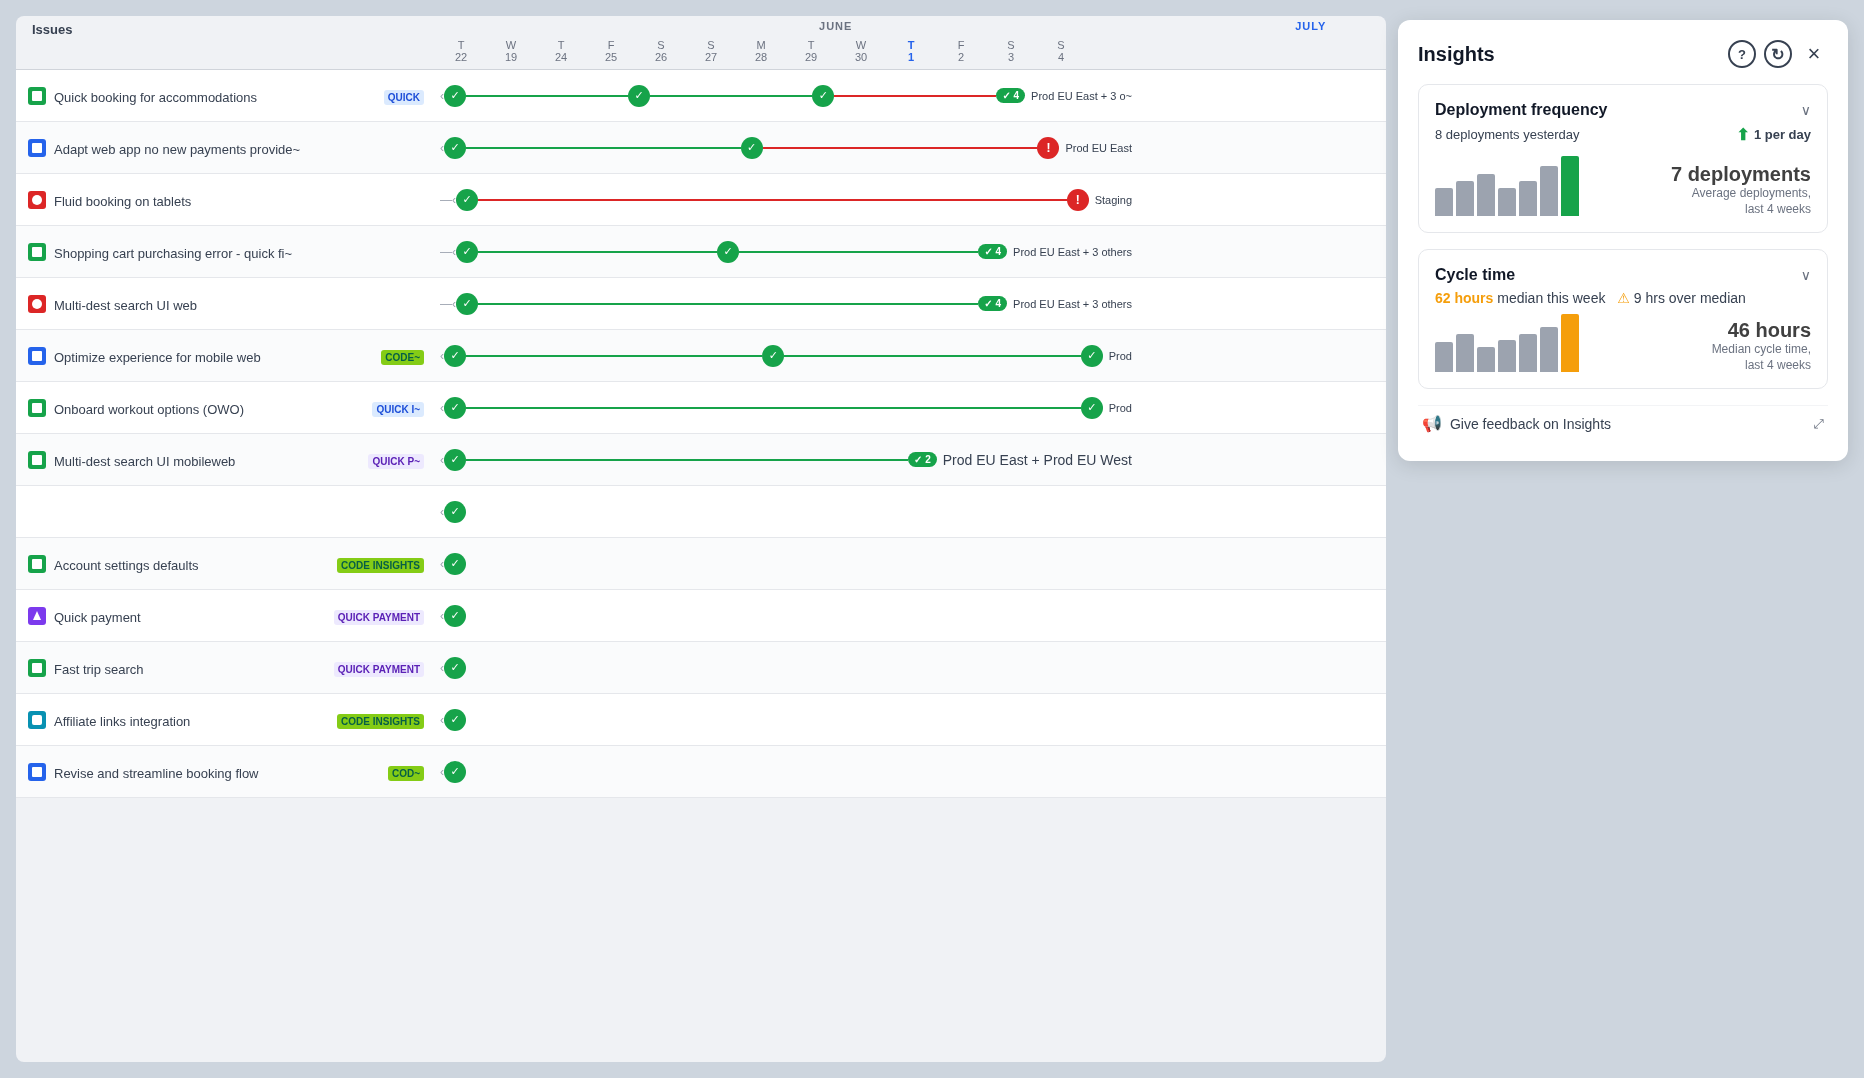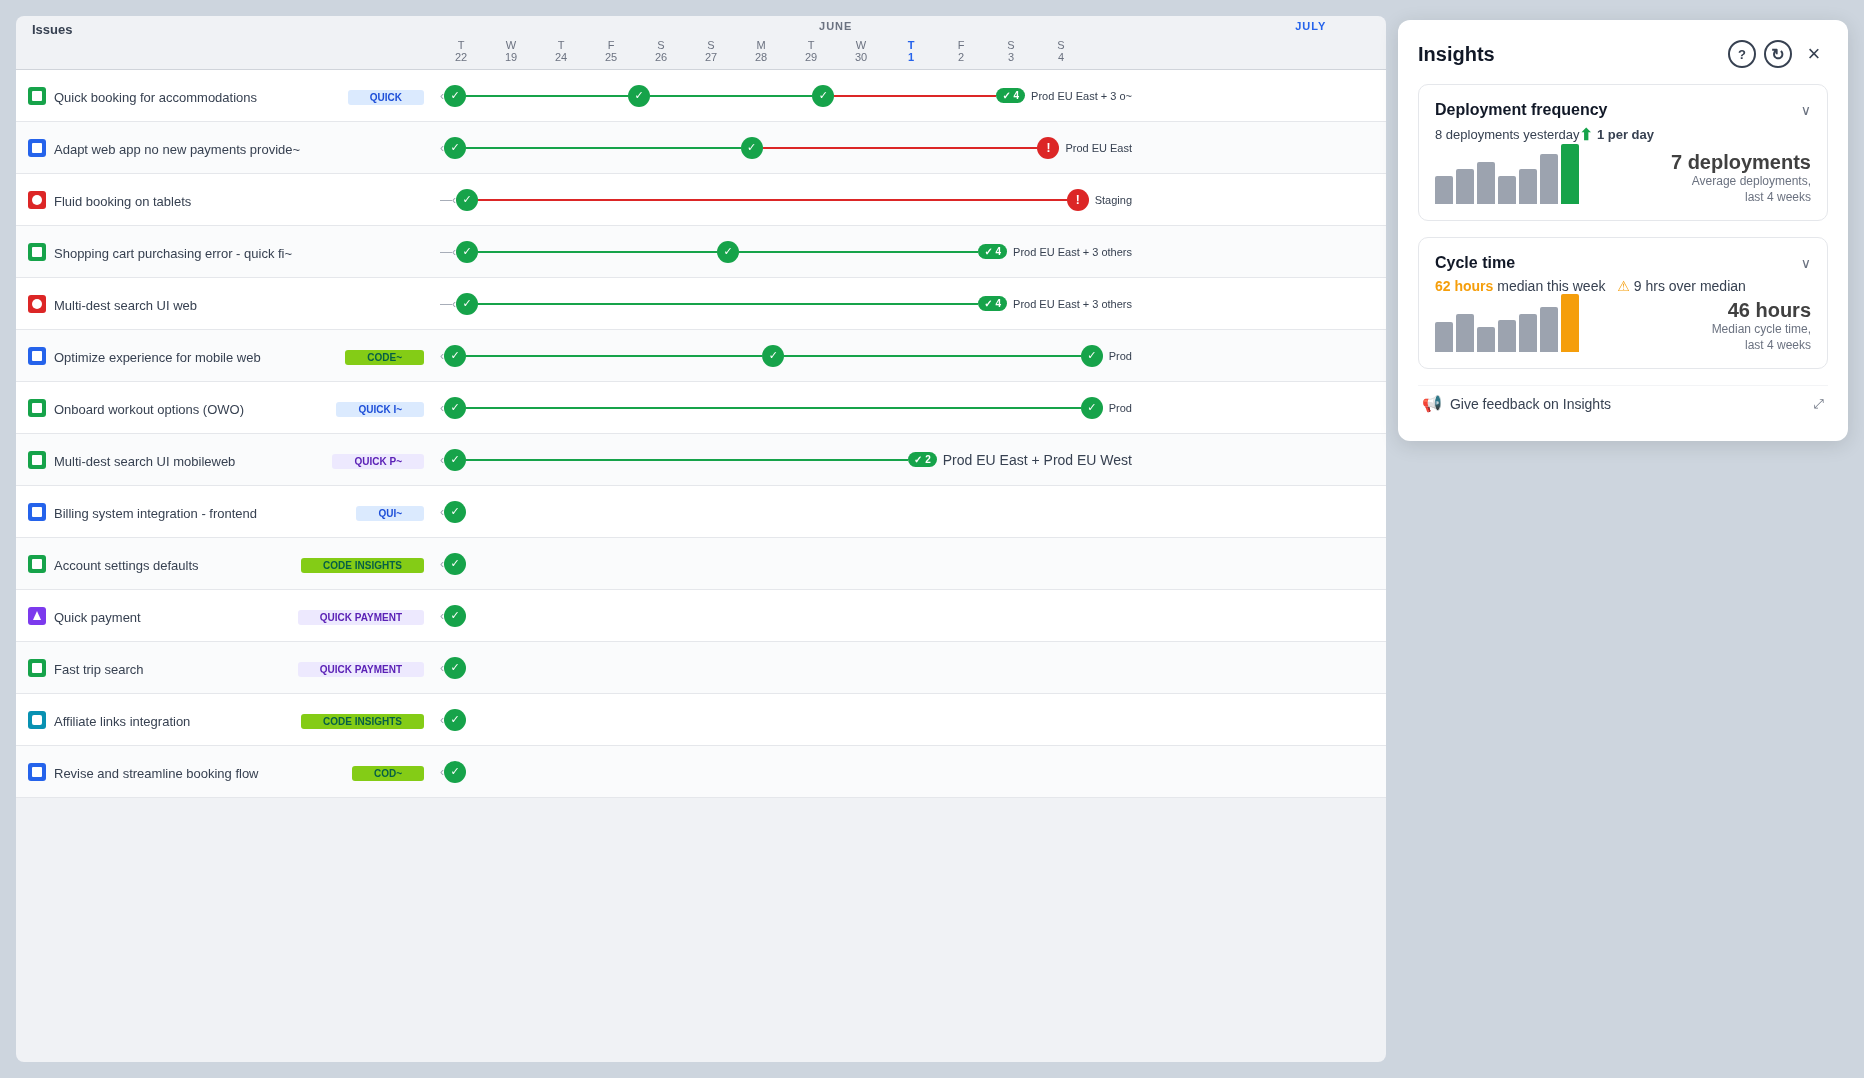--- a/index.html
+++ b/index.html
@@ -113,21 +113,21 @@
       color: #374151;
       white-space: nowrap;
       overflow: hidden;
       text-overflow: ellipsis;
       flex: 1;
     }
 
     .tag {
       font-size: 10px;
       font-weight: 700;
-      padding: 2px 22px;
+      padding: 2px 4px;
       border-radius: 3px;
       white-space: nowrap;
       flex-shrink: 0;
     }
 
     .tag-quick { background: #dbeafe; color: #1d4ed8; }
     .tag-code { background: #84cc16; color: #065f46; }
     .tag-quickpay { background: #ede9fe; color: #5b21b6; }
 
     
@@ -270,22 +270,23 @@
       color: #111827;
     }
 
     .metric-chevron {
       color: #6b7280;
       font-size: 14px;
     }
 
     .metric-subtitle {
       display: flex;
-      justify-content: flex-start;
-      align-items: center;
+      justify-content: space-between;
+      align-items: center;
+      margin-bottom: 12px;
     }
 
     .metric-deployments {
       font-size: 13px;
       color: #374151;
     }
 
     .metric-perday {
       display: flex;
       align-items: center;
@@ -322,20 +323,21 @@
     }
 
     .metric-big-text {
       text-align: right;
       min-width: 160px;
     }
 
     .cycle-hours {
       font-size: 14px;
       color: #374151;
+      margin-bottom: 8px;
     }
 
     .hours-orange {
       color: #f59e0b;
       font-weight: 700;
     }
 
     .feedback-row {
       display: flex;
       align-items: center;
@@ -565,29 +567,20 @@
       <div style="display:flex; align-items:center; grid-column:2/16; padding: 0 4px; gap:0;">
         <span class="nav-arrow">‹</span>
         <div class="check-circle">✓</div>
         <div class="line-green" style="width:20px;"></div>
         <span class="deploy-badge">✓ 2</span>
         <span style="margin-left:6px; font-size:14px; color:#374151;">Prod EU East + Prod EU West</span>
       </div>
     </div>
 
     <div class="issue-row">
-      <div class="issue-cell">
-        <div class="issue-icon icon-blue">
-          <svg viewBox="0 0 12 12">
-              <rect x="1" y="1" width="10" height="10" rx="1"></rect>
-            </svg>
-        </div>
-        <span class="issue-title">Billing system integration - frontend</span>
-        <span class="tag tag-quick">QUI~</span>
-      </div>
       <div style="display:flex; align-items:center; grid-column:2/16; padding: 0 4px; gap:0;">
         <span class="nav-arrow">‹</span>
         <div class="check-circle">✓</div>
       </div>
     </div>
 
     <div class="issue-row">
       <div class="issue-cell">
         <div class="issue-icon icon-green">
           <svg viewBox="0 0 12 12">

